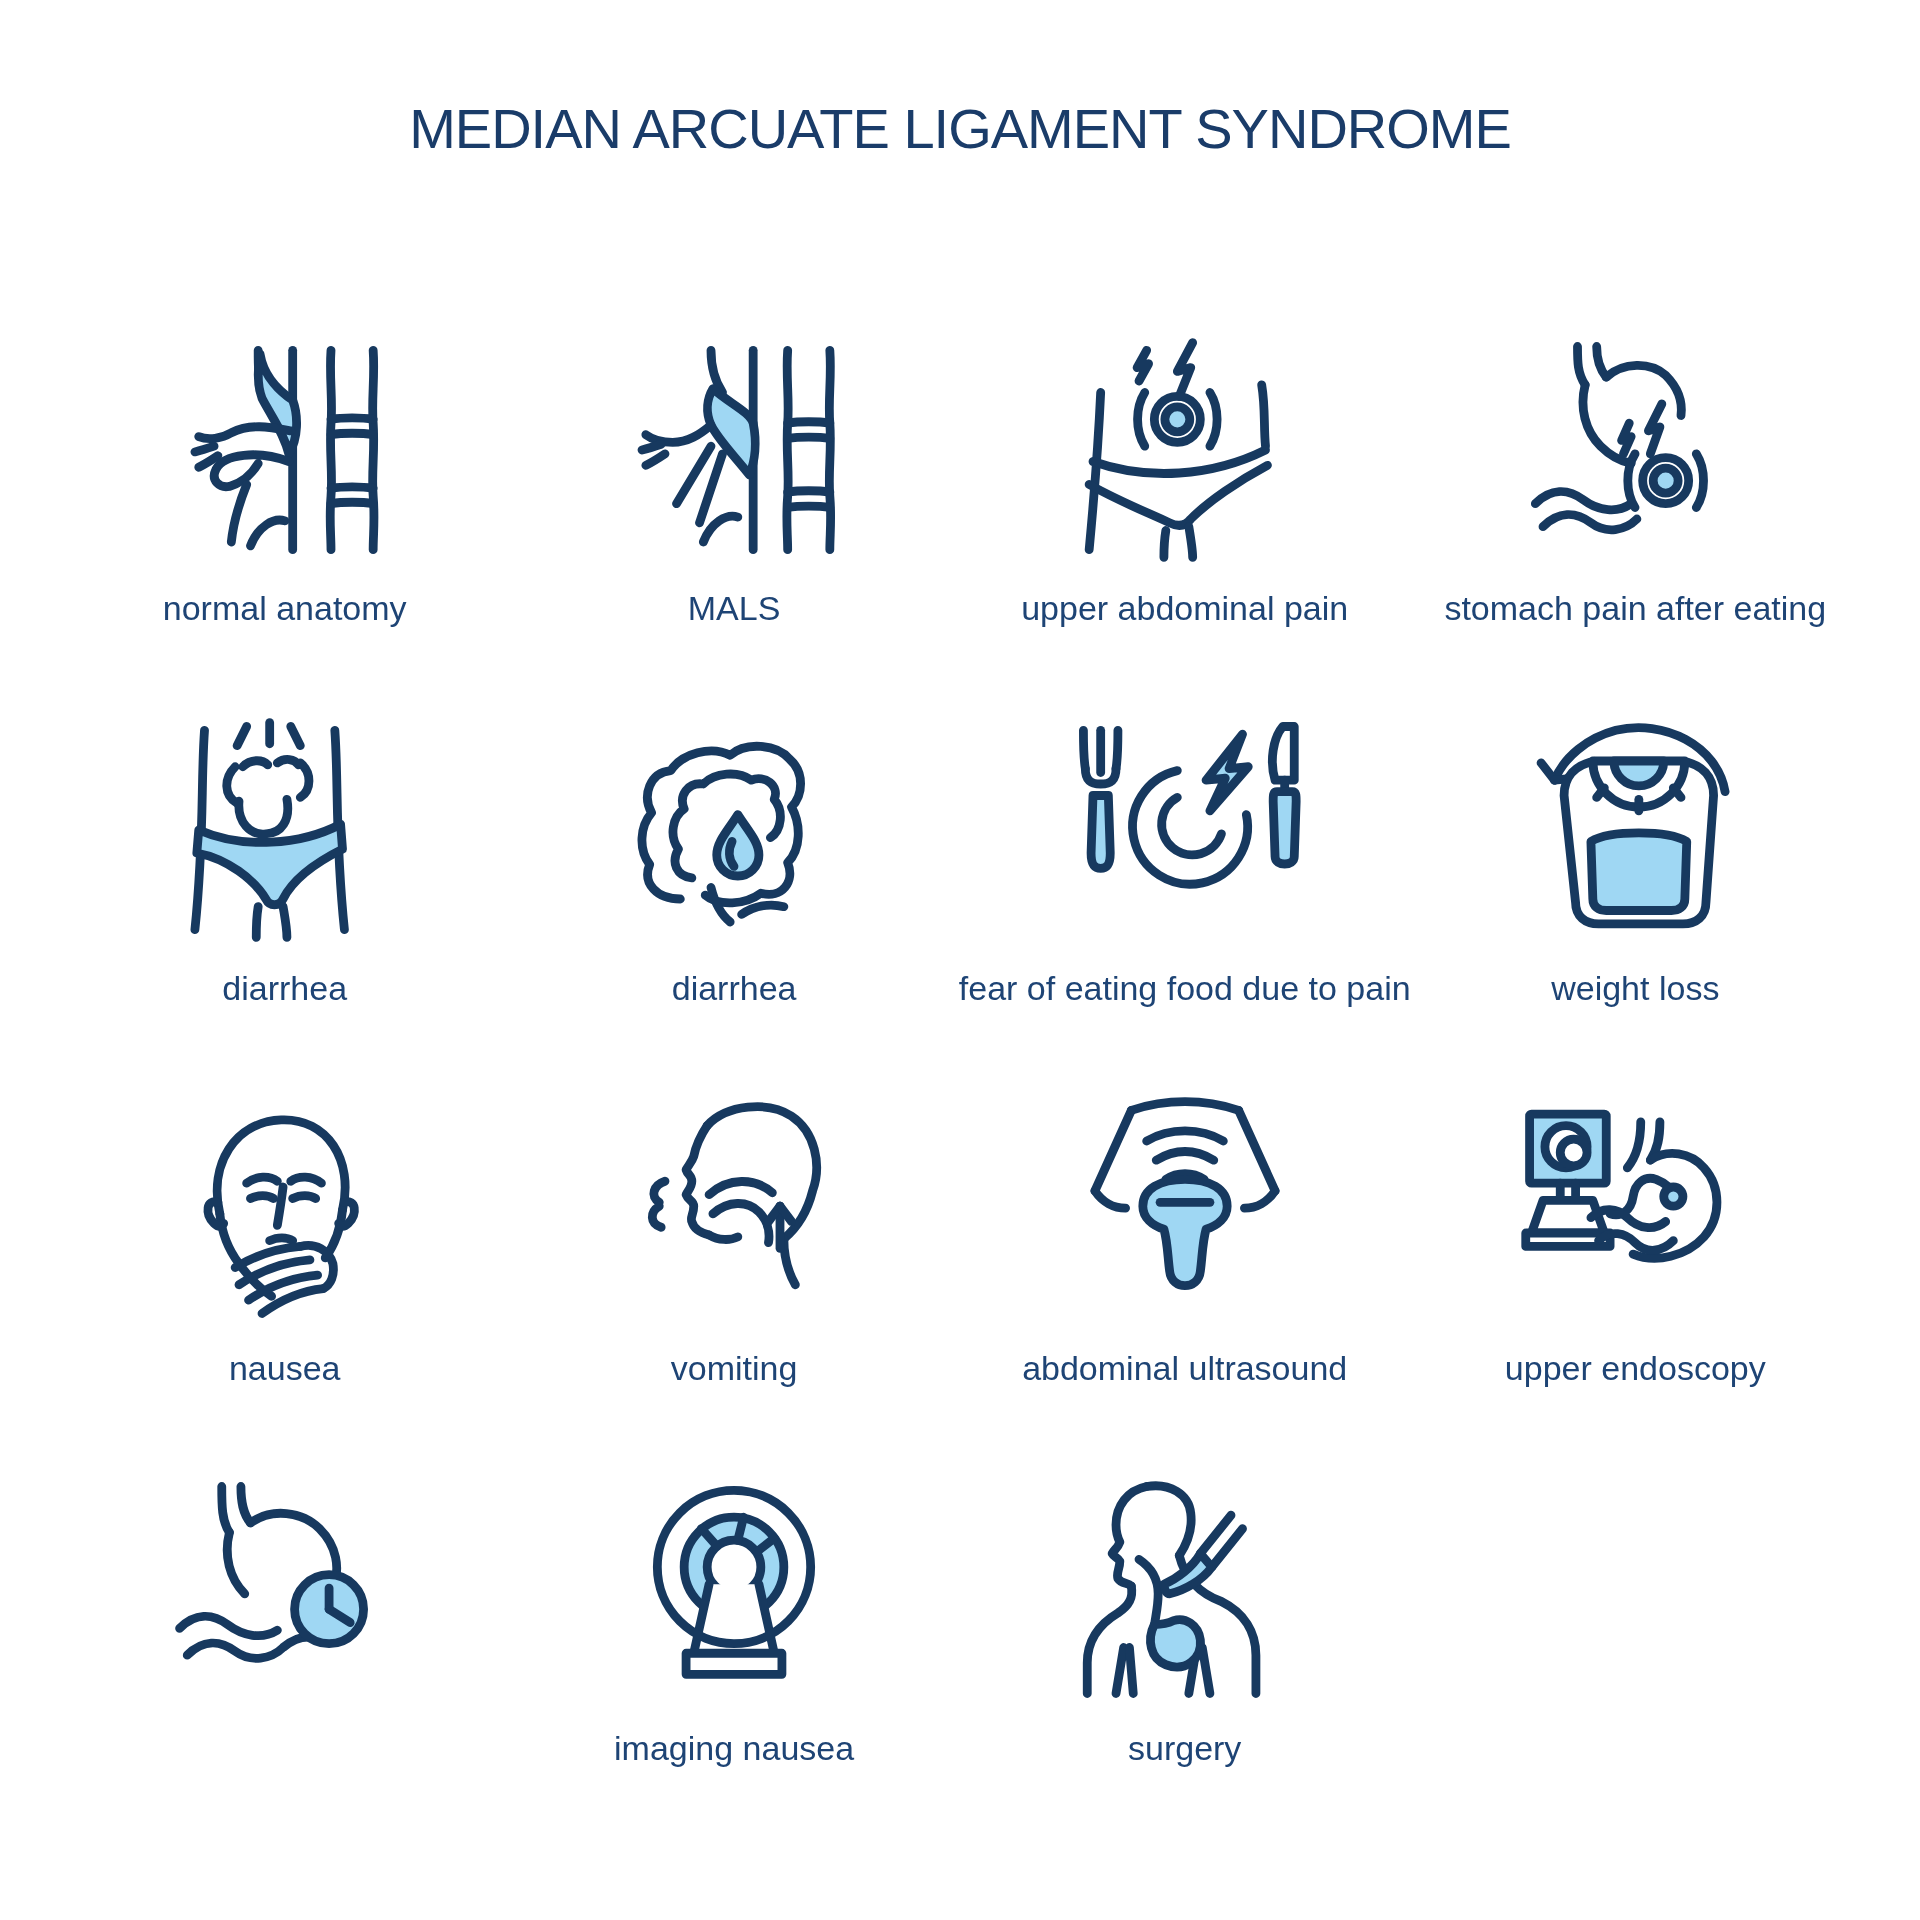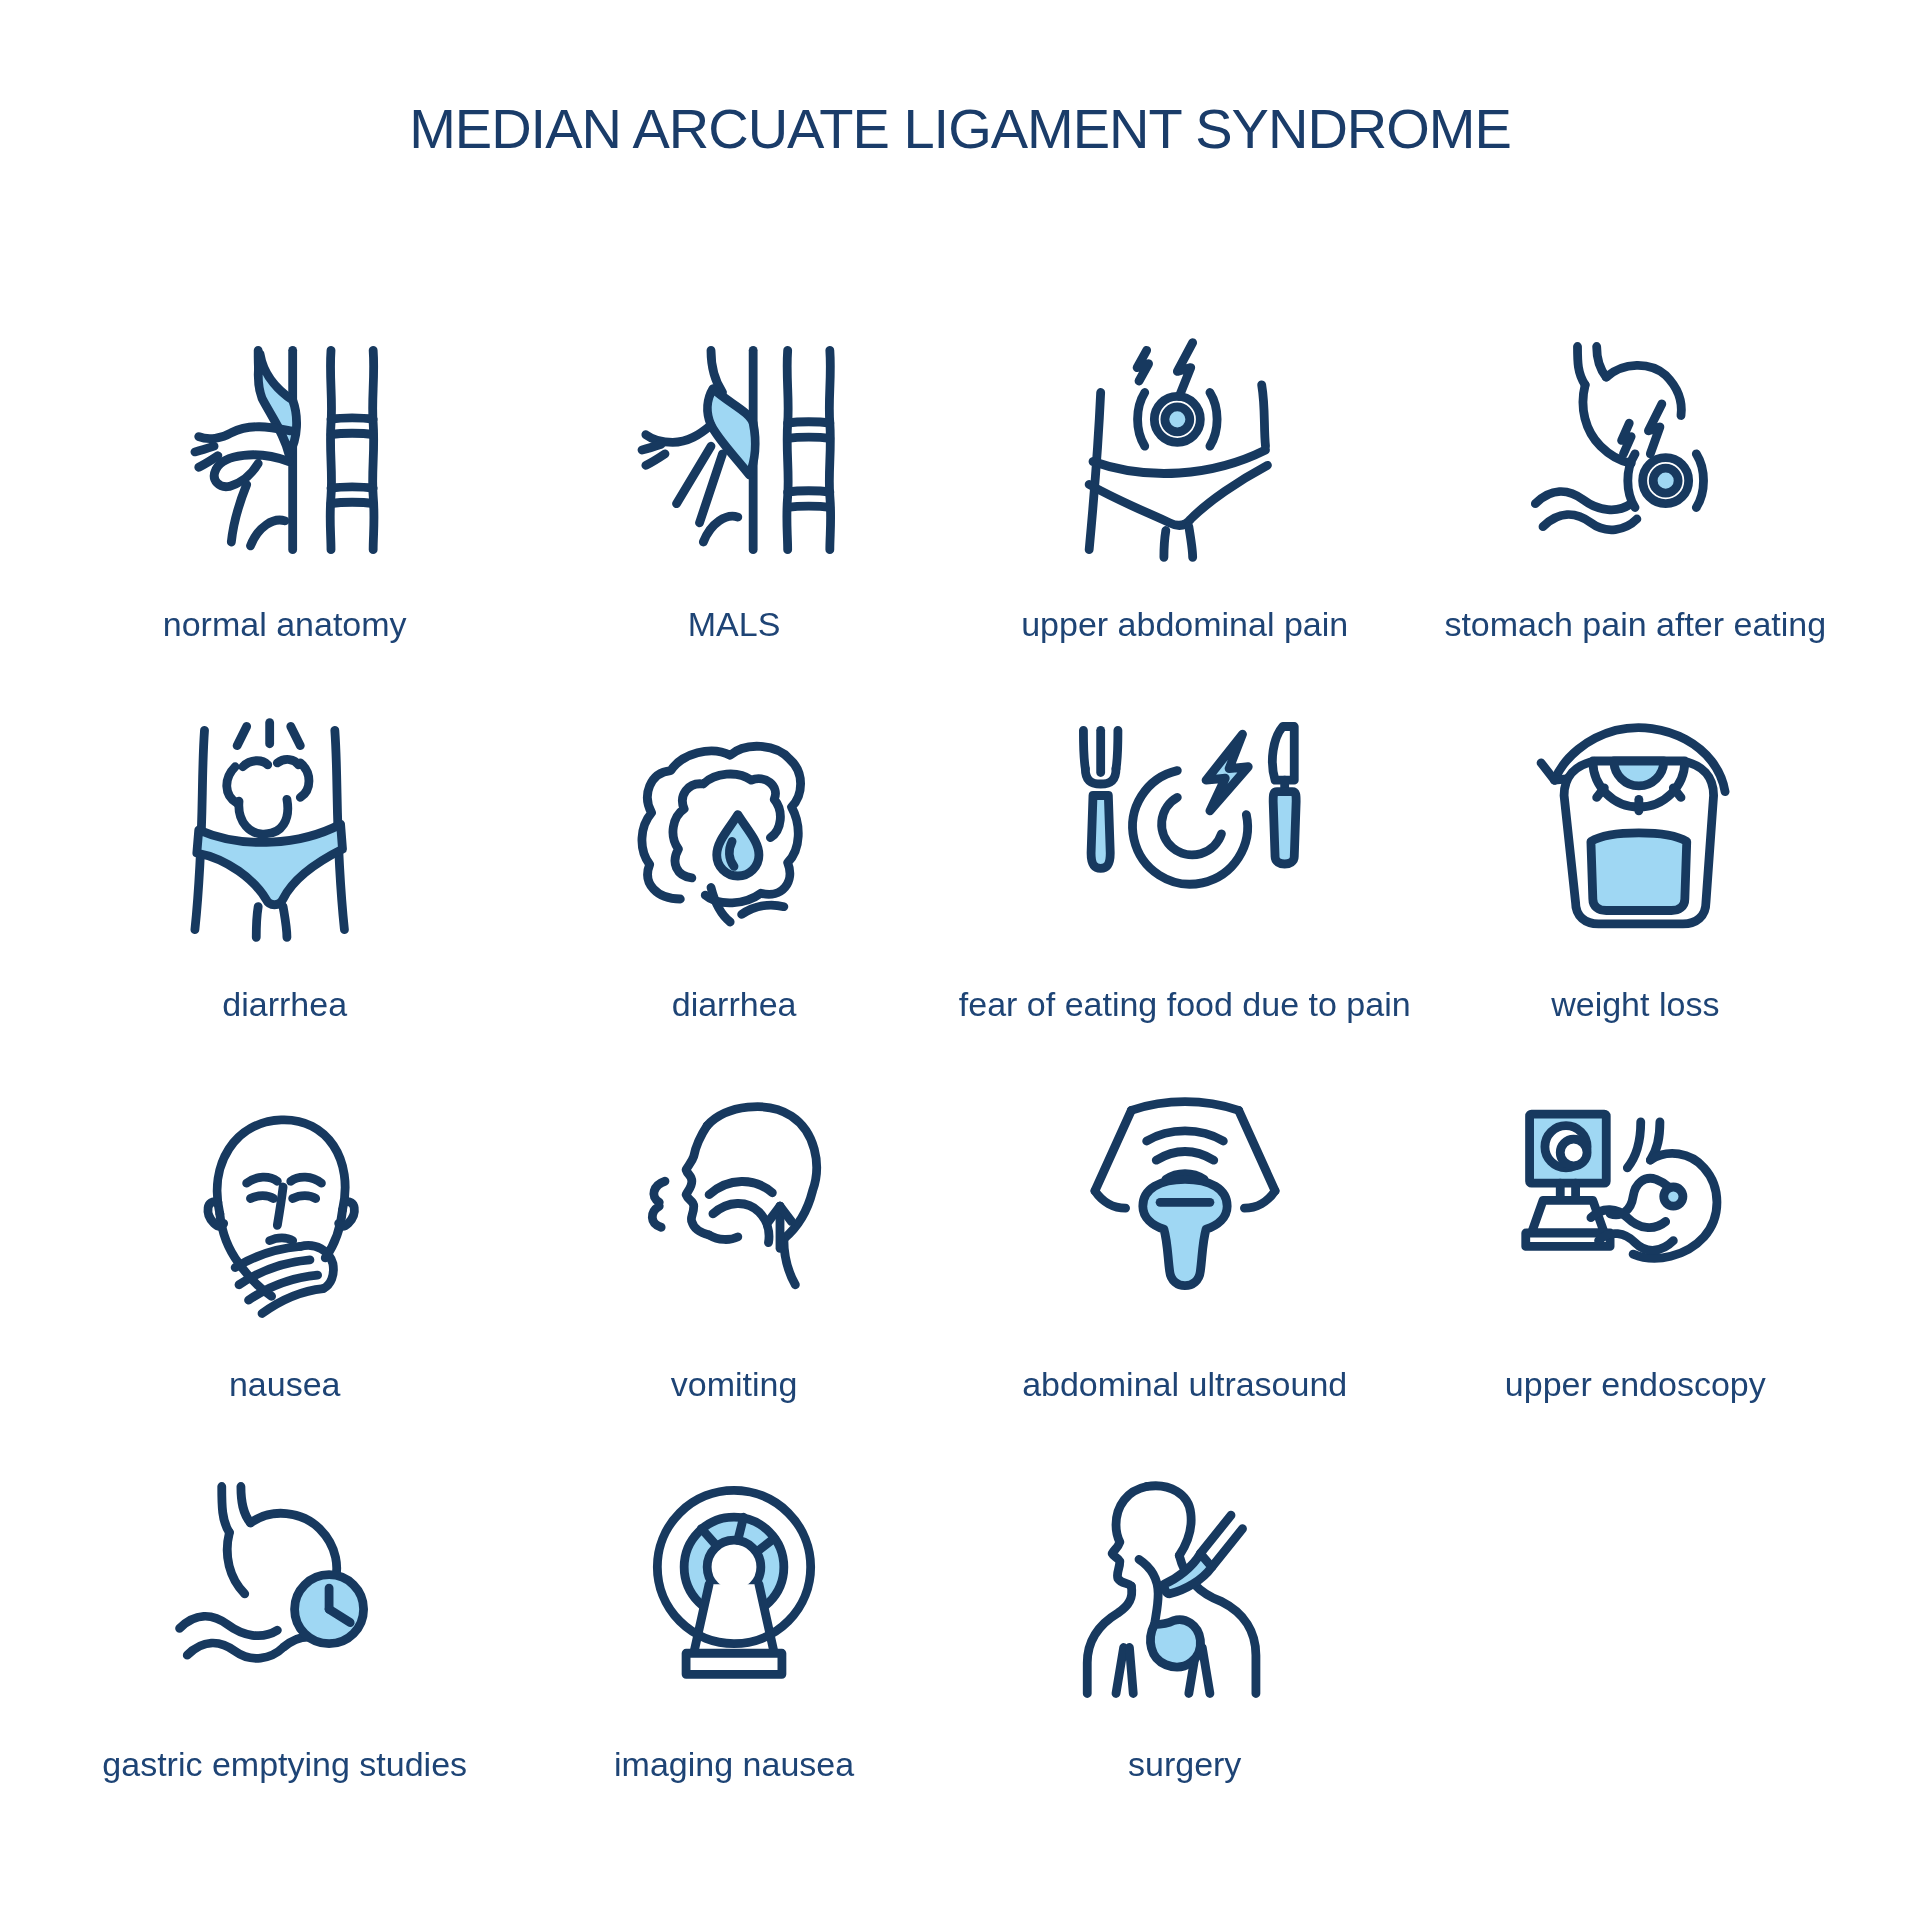--- a/index.html
+++ b/index.html
@@ -16,21 +16,21 @@
   }
   .title{
     position:absolute;top:96px;left:0;width:100%;
     text-align:center;font-size:56px;font-weight:500;letter-spacing:-1px;
     color:var(--title);white-space:nowrap;
   }
   .grid{
     position:absolute;top:330px;left:60px;right:60px;
     display:grid;grid-template-columns:repeat(4,1fr);grid-auto-rows:380px;
   }
-  .cell{display:flex;flex-direction:column;align-items:center;gap:16px;}
+  .cell{display:flex;flex-direction:column;align-items:center;}
   .icon-box{height:240px;display:flex;align-items:center;justify-content:center;}
   .label{
     margin-top:16px;font-size:34px;color:var(--text);
     white-space:nowrap;text-align:center;line-height:44px;
   }
   svg{display:block;}
   .s{fill:none;stroke:var(--stroke);stroke-width:4.6;stroke-linecap:round;stroke-linejoin:round;}
   .f{fill:var(--fill);stroke:var(--stroke);stroke-width:4.6;stroke-linecap:round;stroke-linejoin:round;}
   .w{fill:#ffffff;stroke:var(--stroke);stroke-width:4.6;stroke-linecap:round;stroke-linejoin:round;}
   .wn{fill:#ffffff;stroke:none;}
@@ -293,21 +293,20 @@
           <path class="s" d="M42,6 C42,14 43,20 47,25"></path>
           <path class="s" d="M47,25 C58,17 74,19 83,28 C92,37 94,49 90,58"></path>
           <path class="s" d="M36,30 C33,42 36,54 44,62"></path>
           <path class="s" d="M10,80 C18,72 27,72 35,78 C43,84 53,86 61,81"></path>
           <path class="s" d="M14,94 C22,86 31,86 39,92 C47,98 58,96 64,90 C70,85 77,83 84,86"></path>
           <circle class="f" cx="88" cy="70" r="18"></circle>
           <path class="s" d="M88,59 L88,70"></path>
           <path class="s" d="M88,70 L99,77"></path>
         </svg>
       </div>
-      <div class="label">gastric emptying studies</div>
     </div>
 
     <div class="cell">
       <div class="icon-box">
         <svg width="230" height="230" viewBox="0 0 120 120">
           <circle class="f" cx="60" cy="48" r="26"></circle>
           <circle class="w" cx="60" cy="48" r="14"></circle>
           <path class="s" d="M51,37 L43,28"></path>
           <path class="s" d="M62,34 L65,22"></path>
           <path class="s" d="M72,40 L81,33"></path>

